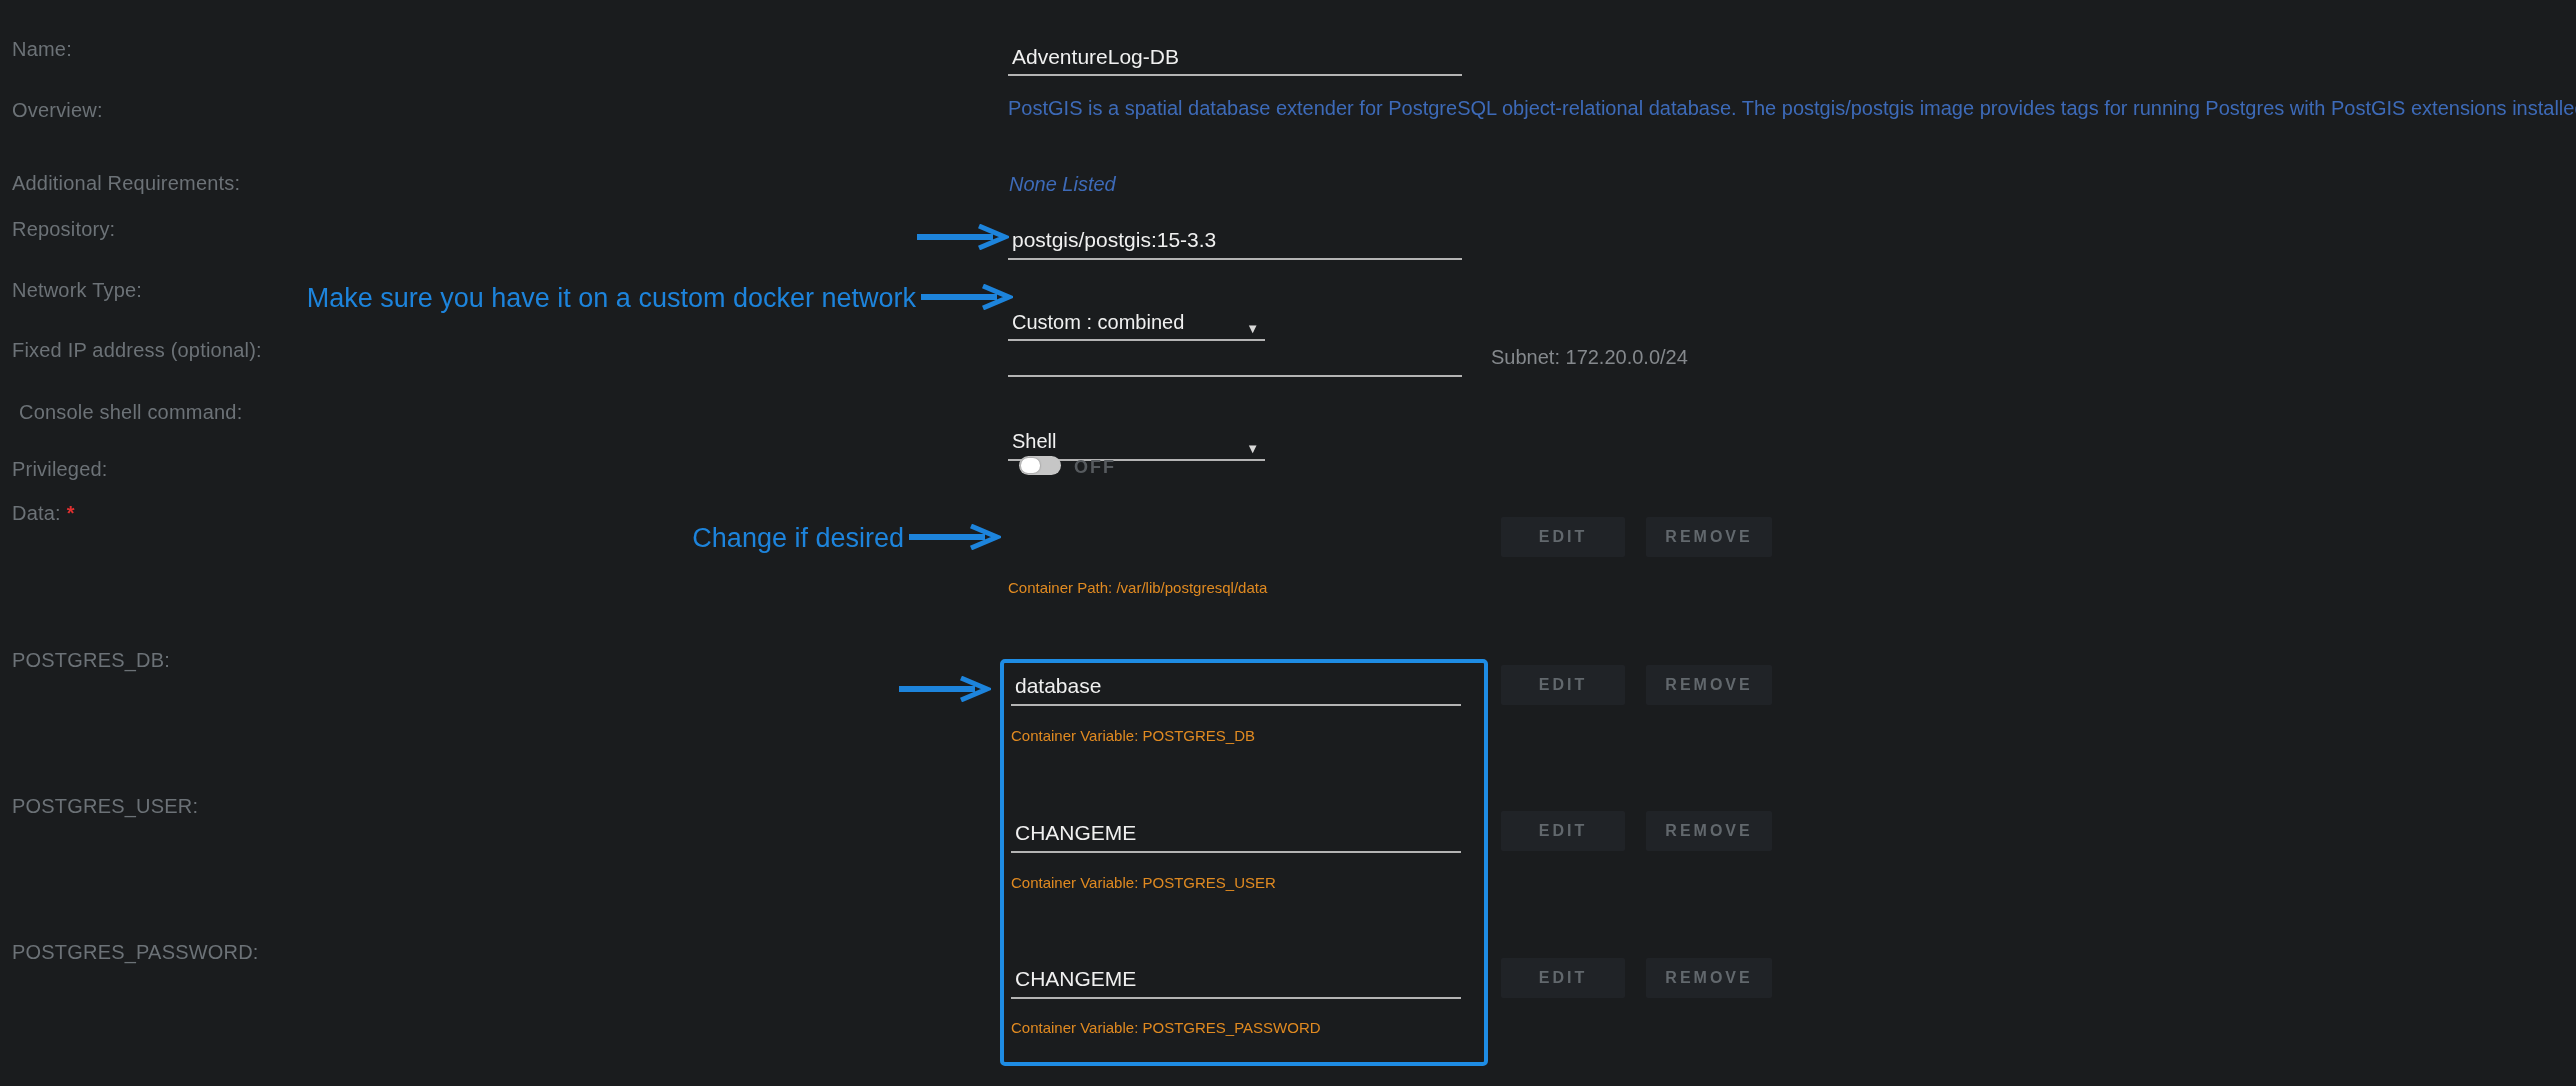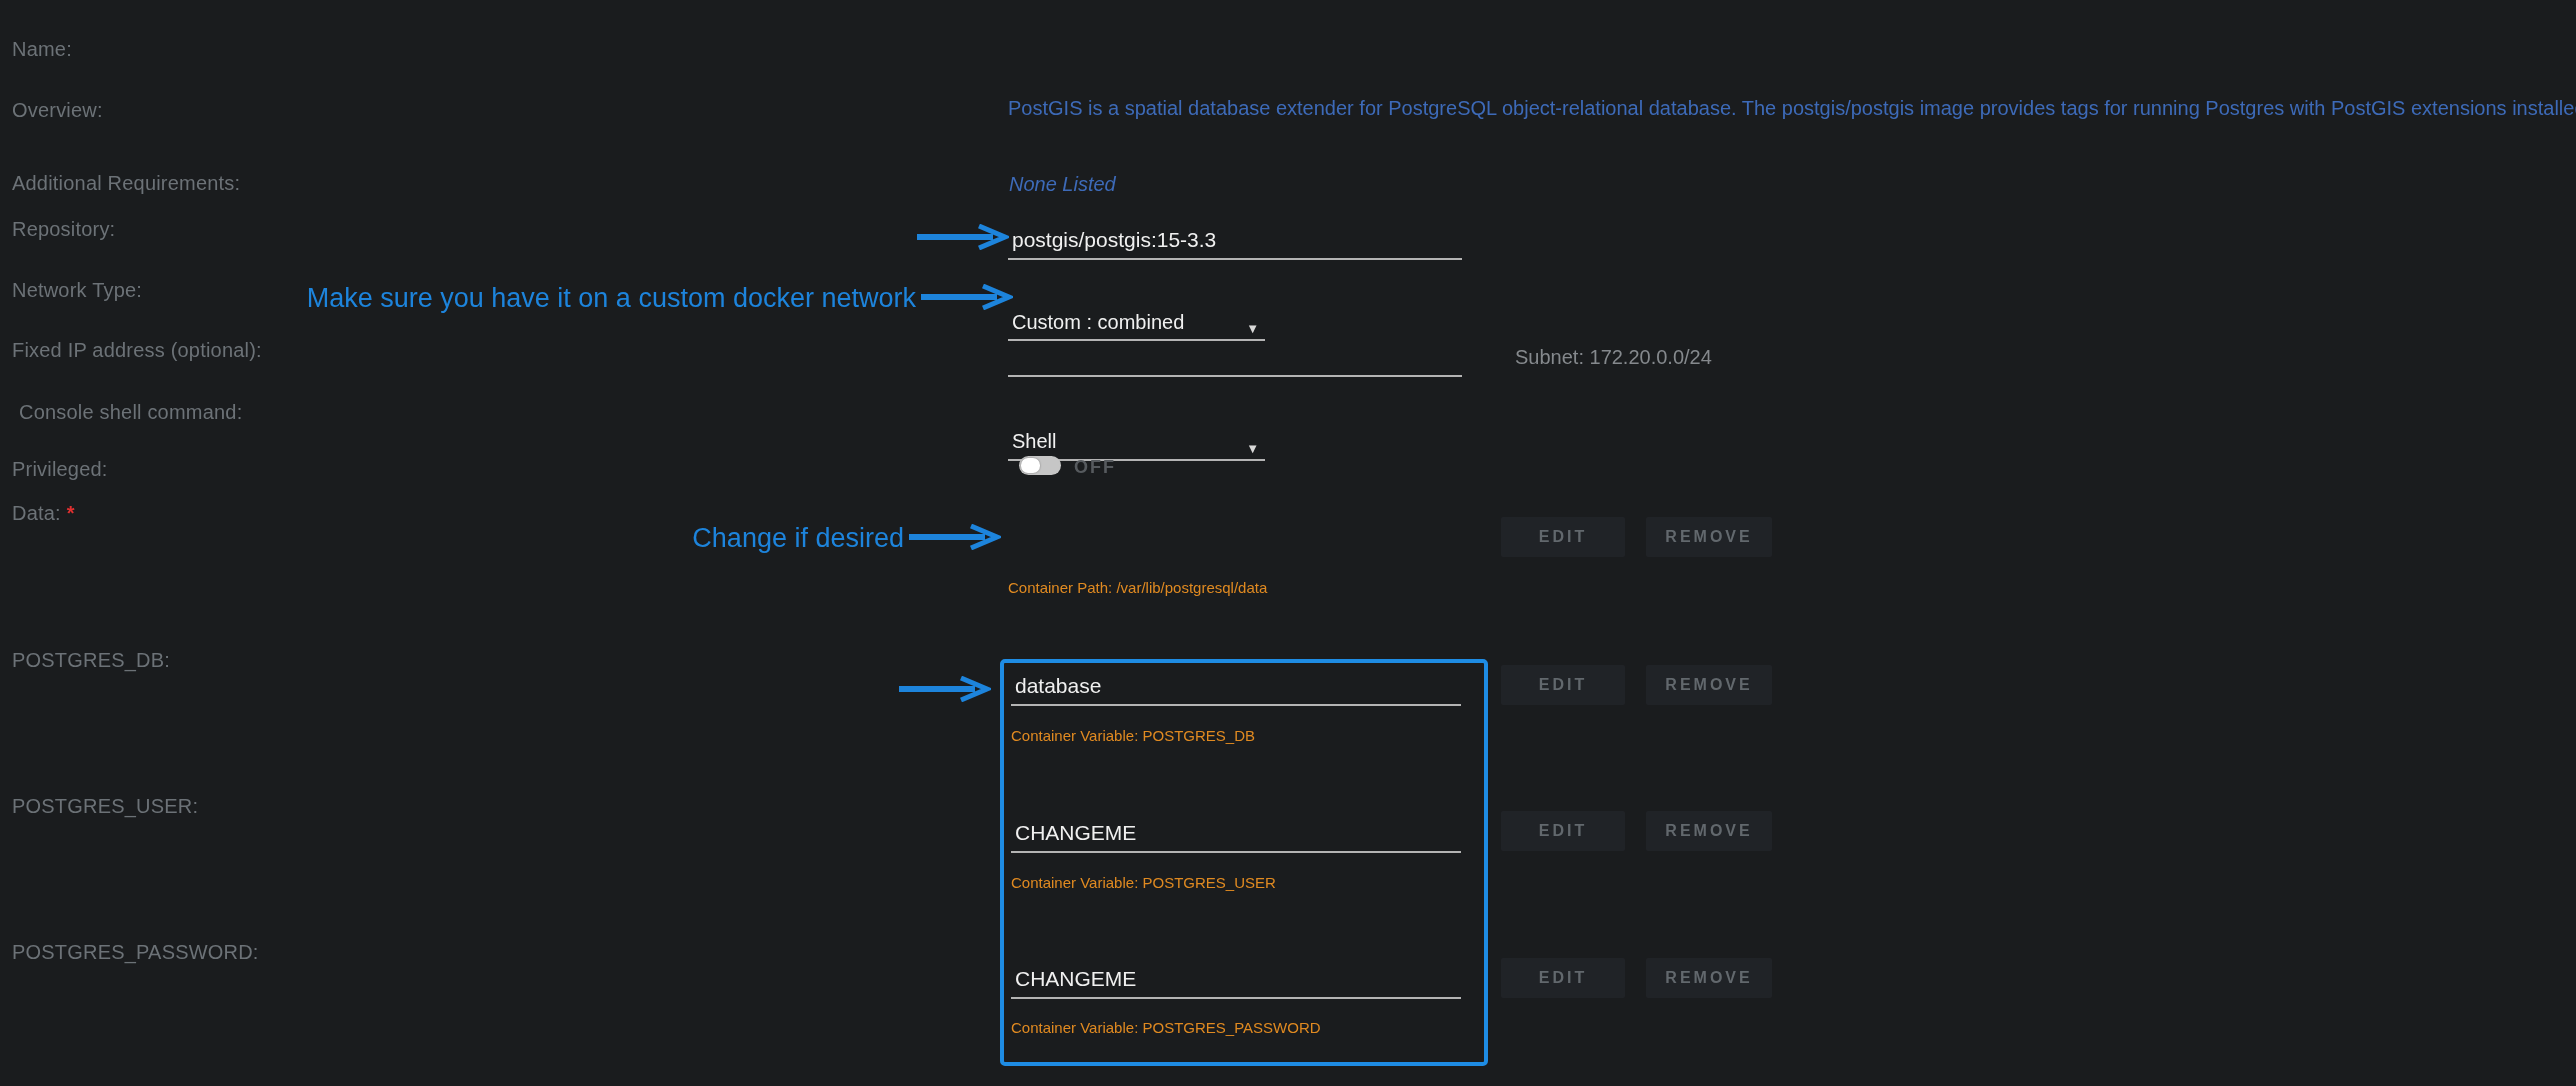--- a/index.html
+++ b/index.html
@@ -20,21 +20,21 @@
   .uselect{
     position:absolute;left:1008px;width:257px;height:32px;
     border-bottom:2px solid #b4b4b4;color:#f0f0f0;font-size:20px;
     line-height:26px;padding-left:4px;box-sizing:border-box;cursor:pointer;margin-top:24px;
   }
   .uselect .caret{
     position:absolute;right:6px;top:7px;font-size:13px;color:#d8d8d8;
   }
   .note-blue{color:#3d6ab8;font-size:20px;white-space:nowrap;}
   .note-orange{color:#e08a21;font-size:15px;white-space:nowrap;text-align:right;}
-  .note-gray{color:#85898d;font-size:20px;white-space:nowrap;margin-left:24px;}
+  .note-gray{color:#85898d;font-size:20px;white-space:nowrap;}
   .annot{
     color:#1d84dc;font-size:27px;text-align:right;white-space:nowrap;
   }
   .arrow-svg{display:block;}
   .btn{
     position:absolute;height:40px;background:#202327;border-radius:2px;
     display:flex;align-items:center;justify-content:center;
     color:#62686d;font-size:16px;font-weight:bold;letter-spacing:3px;cursor:pointer;
   }
   .btn.edit{left:1501px;width:124px;}
@@ -67,20 +67,21 @@
   <div class="abs flabel" style="left:12px;top:339px">Fixed IP address (optional):</div>
   <div class="abs flabel" style="left:19px;top:401px">Console shell command:</div>
   <div class="abs flabel" style="left:12px;top:458px">Privileged:</div>
   <div class="abs flabel" style="left:12px;top:502px">
     <span>Data:</span><span class="req">*</span>
   </div>
   <div class="abs flabel" style="left:12px;top:649px">POSTGRES_DB:</div>
   <div class="abs flabel" style="left:12px;top:795px">POSTGRES_USER:</div>
   <div class="abs flabel" style="left:12px;top:941px">POSTGRES_PASSWORD:</div>
 
+  <div class="ufield" style="top:44px">AdventureLog-DB</div>
 
   <div class="abs note-blue" style="left:1008px;top:97px">PostGIS is a spatial database extender for PostgreSQL object-relational database. The postgis/postgis image provides tags for running Postgres with PostGIS extensions installed.</div>
 
   <div class="abs note-blue italic" style="left:1009px;top:173px">None Listed</div>
 
   <div class="ufield" style="top:227px;height:33px">postgis/postgis:15-3.3</div>
 
   <div class="uselect" style="top:285px">
     <span>Custom : combined</span>
     <span class="caret">▼</span>

